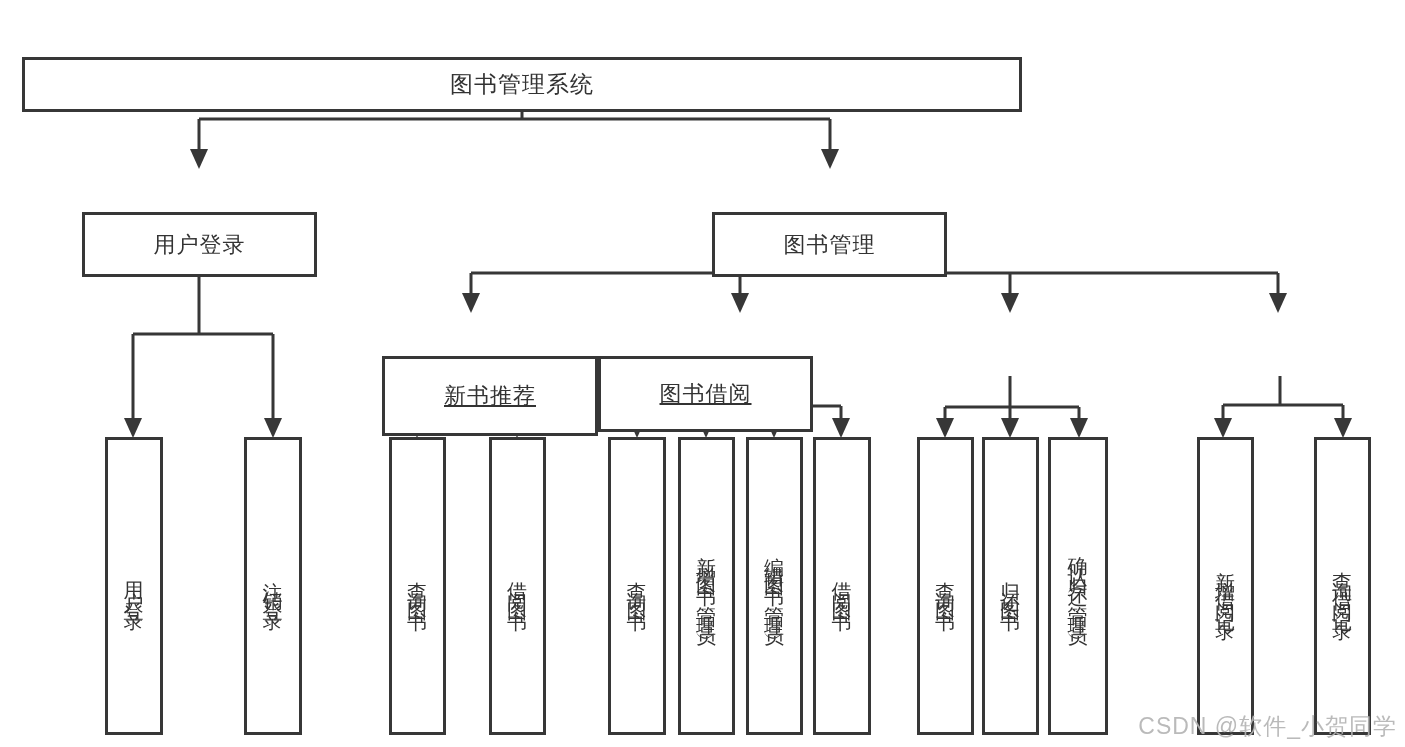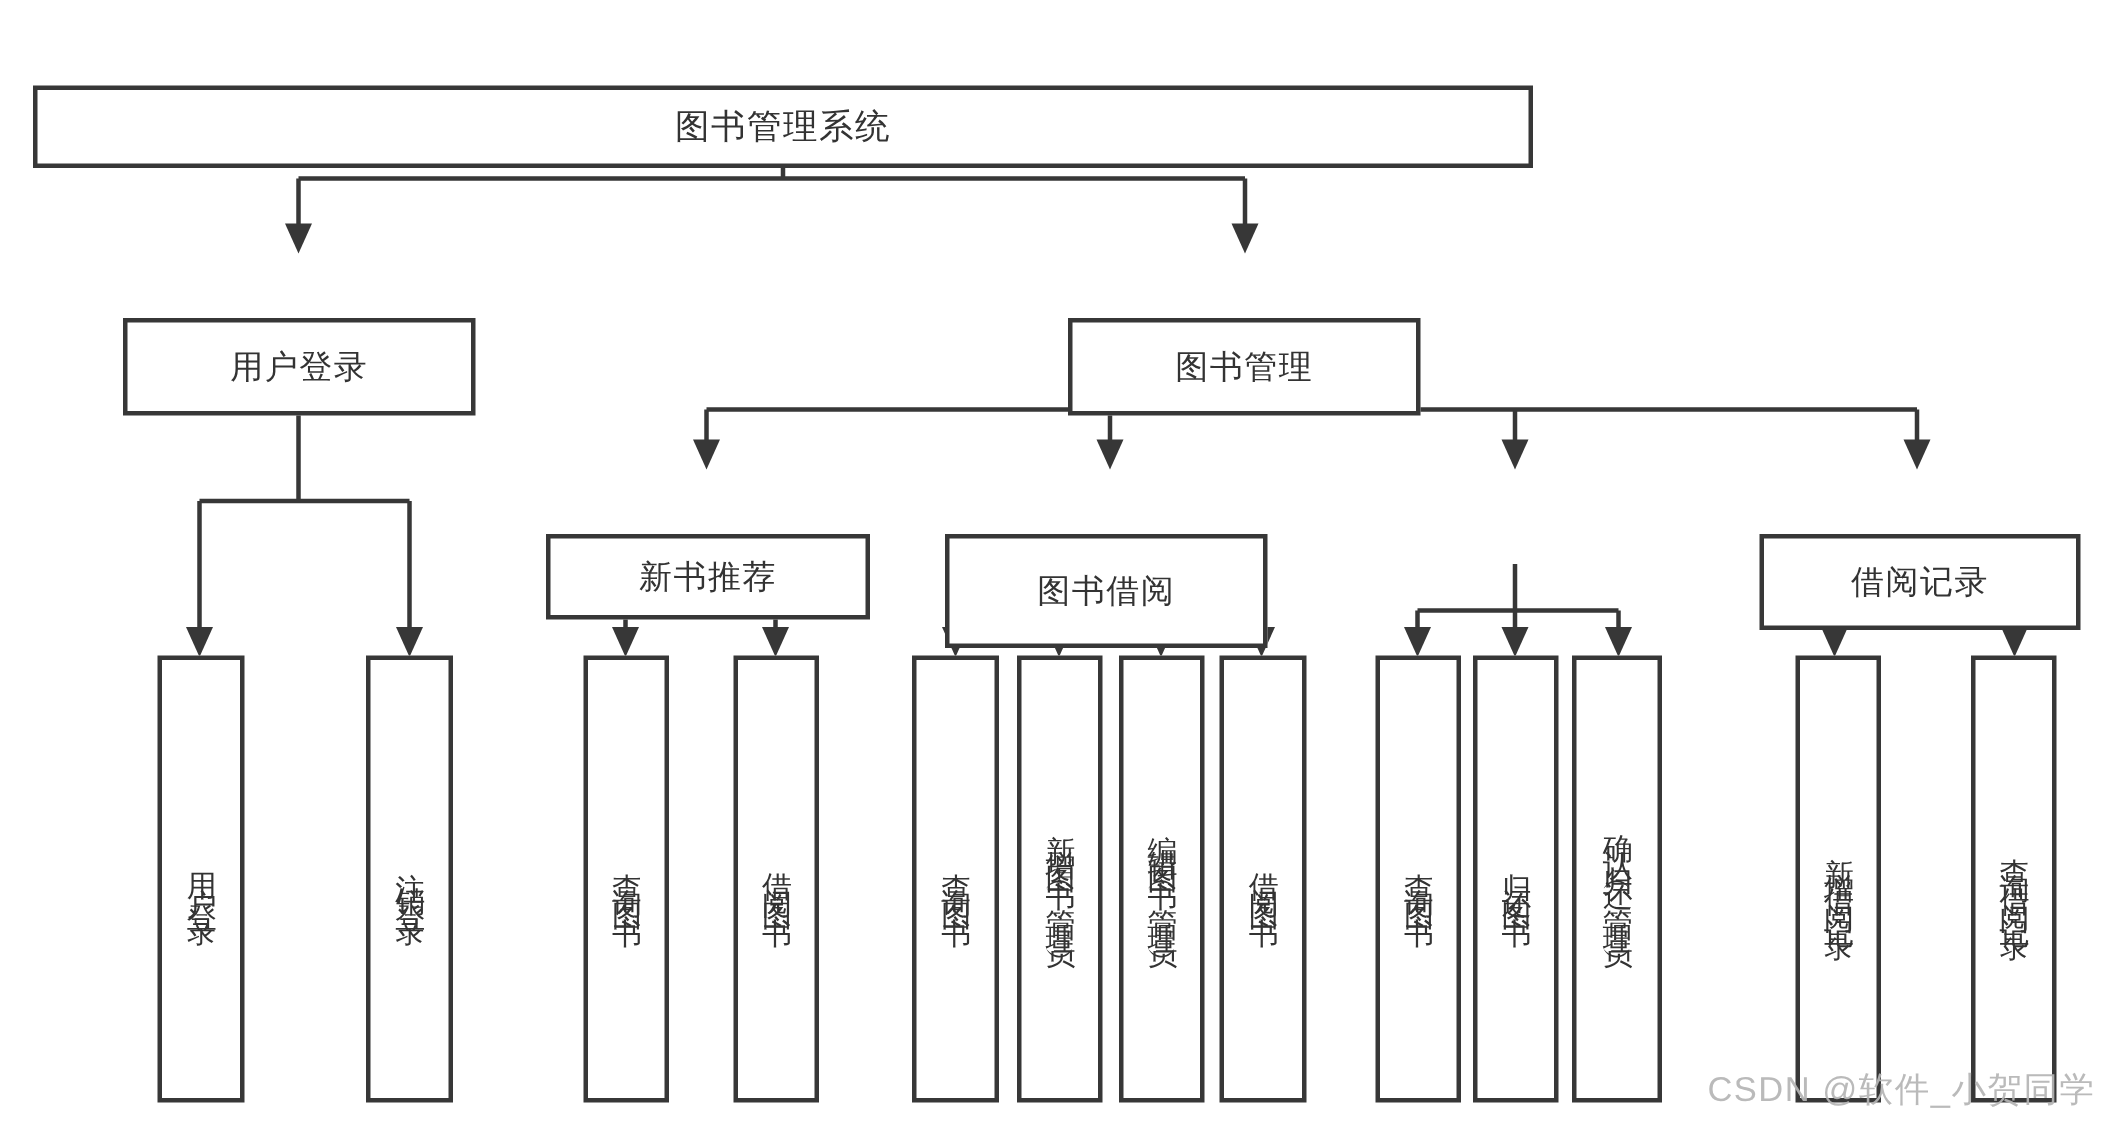--- a/index.html
+++ b/index.html
@@ -122,23 +122,22 @@
       <polygon points="1214,418 1232,418 1223,438"></polygon>
       <polygon points="1334,418 1352,418 1343,438"></polygon>
     </g>
   </svg>
 
   <div class="node h root">图书管理系统</div>
 
   <div class="node h" style="left:82px; top:168px; width:235px; height:65px;">用户登录</div>
   <div class="node h" style="left:712px; top:168px; width:235px; height:65px;">图书管理</div>
 
-  <div class="node h" style="left:364px; top:312px; width:216px; height:57px;">新书推荐</div>
-  <div class="node h" style="left:630px; top:312px; width:215px; height:76px;">图书借阅</div>
-  <div class="node h" style="left:1173px; top:312px; width:214px; height:64px;">借阅记录</div>
+  <div class="node h" style="left:382px; top:312px; width:216px; height:80px;text-decoration:underline;">新书推荐</div>
+  <div class="node h" style="left:598px; top:312px; width:215px; height:76px;text-decoration:underline;">图书借阅</div>
 
   <div class="leaf" style="left:105px; width:58px;">
     <span class="vtext">用户登录</span>
   </div>
   <div class="leaf" style="left:244px; width:58px;">
     <span class="vtext">注销登录</span>
   </div>
 
   <div class="leaf" style="left:389px; width:57px;">
     <span class="vtext">查询图书</span>

